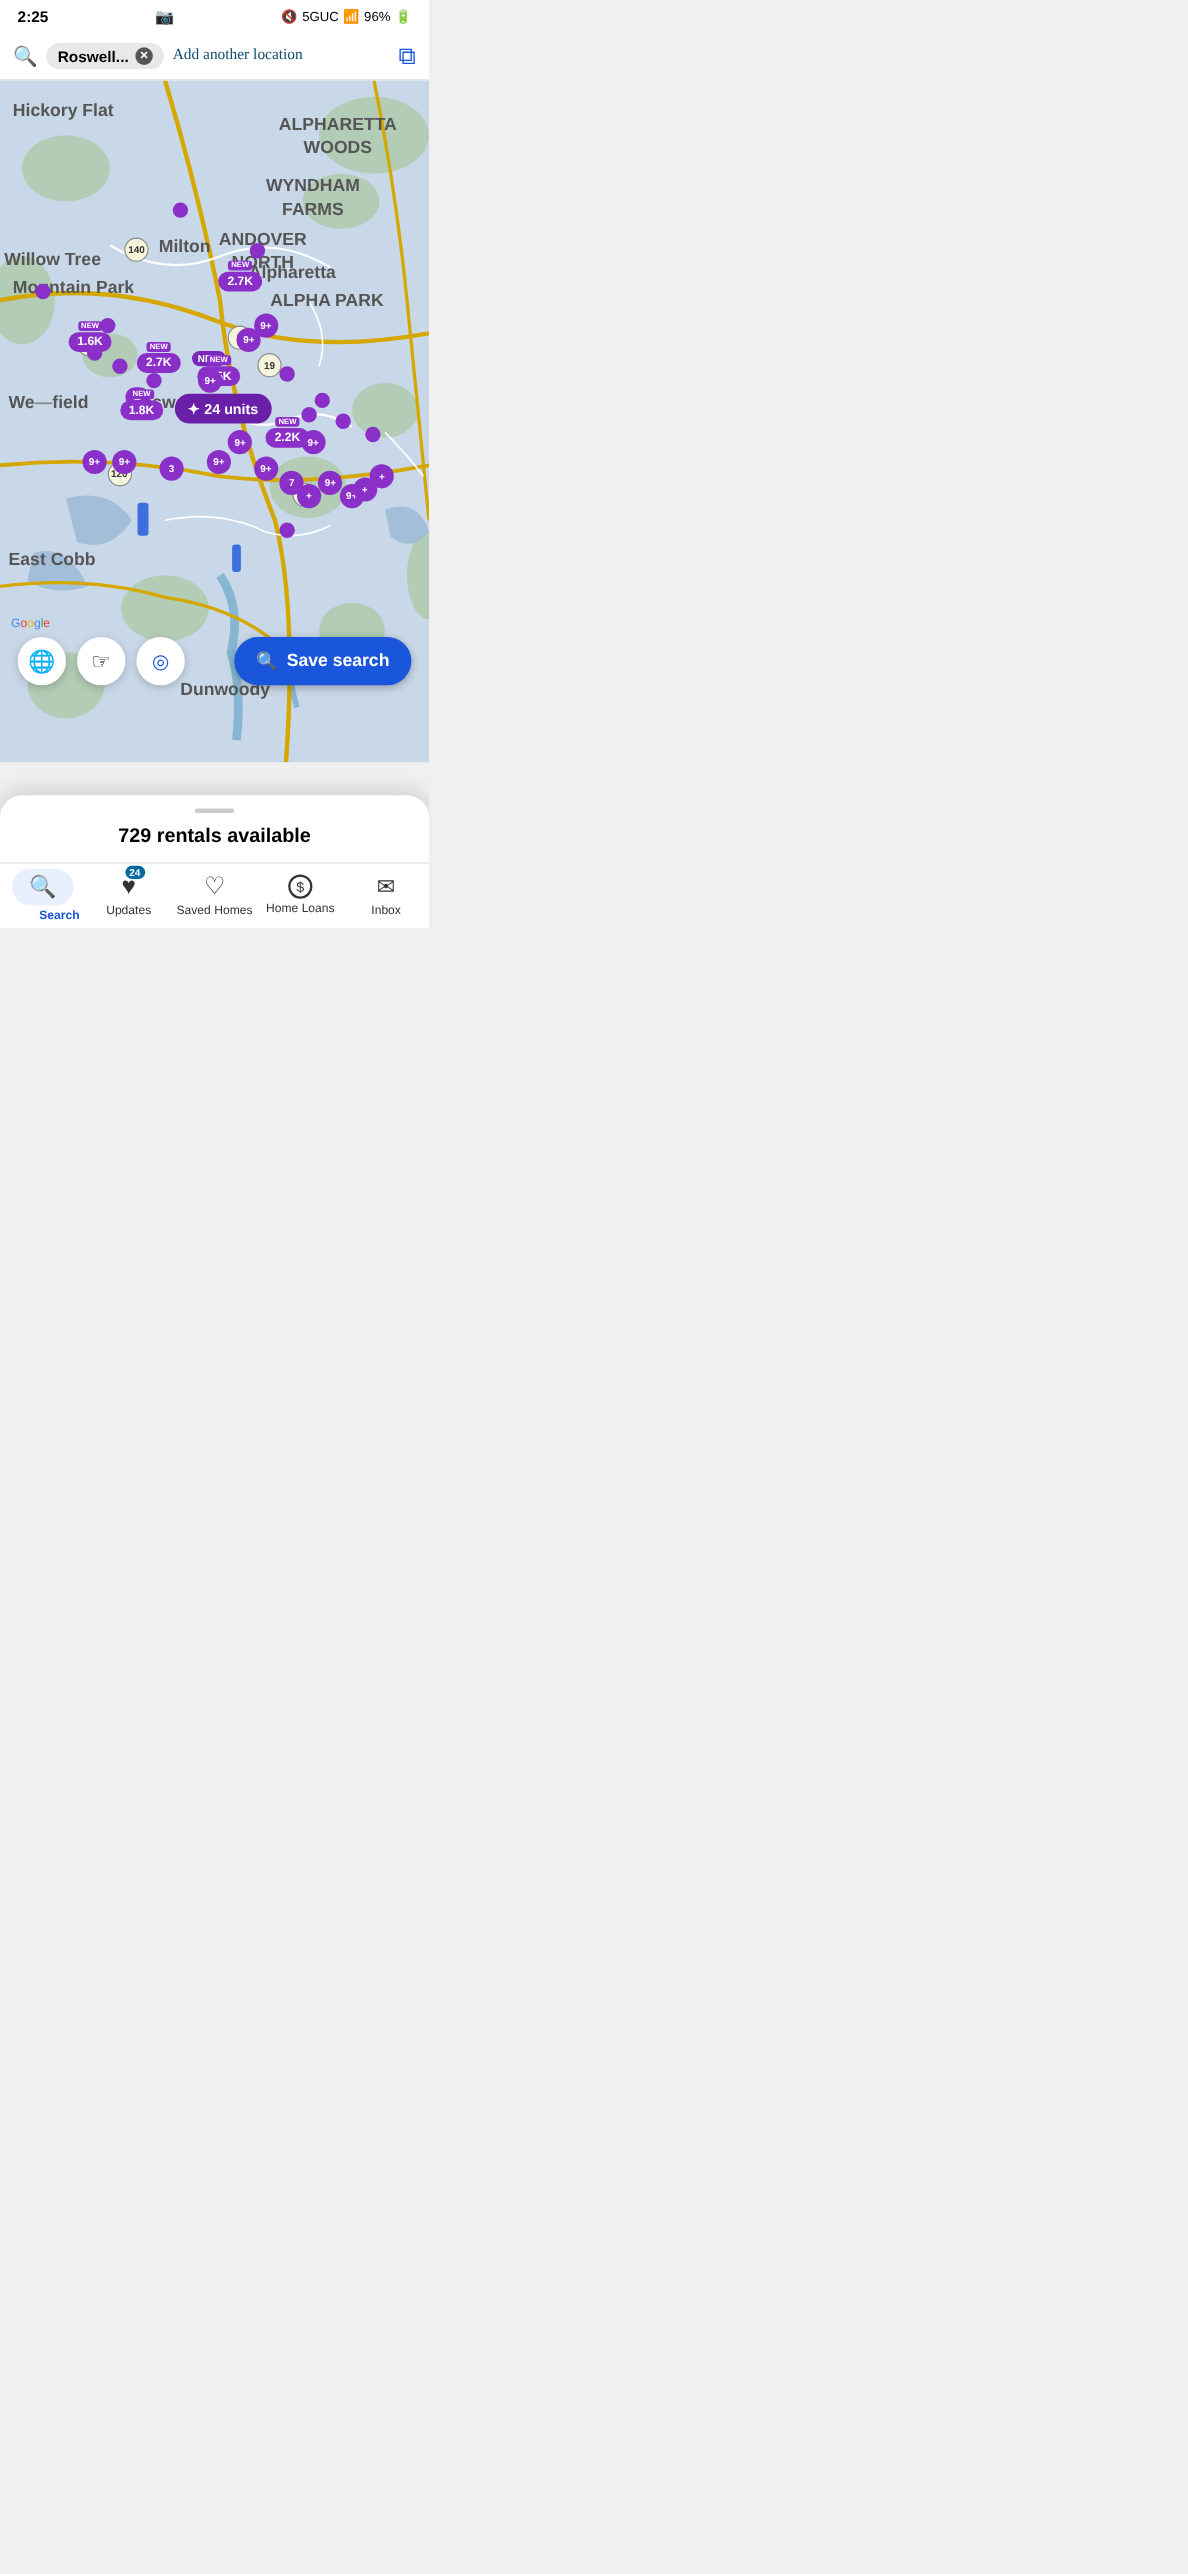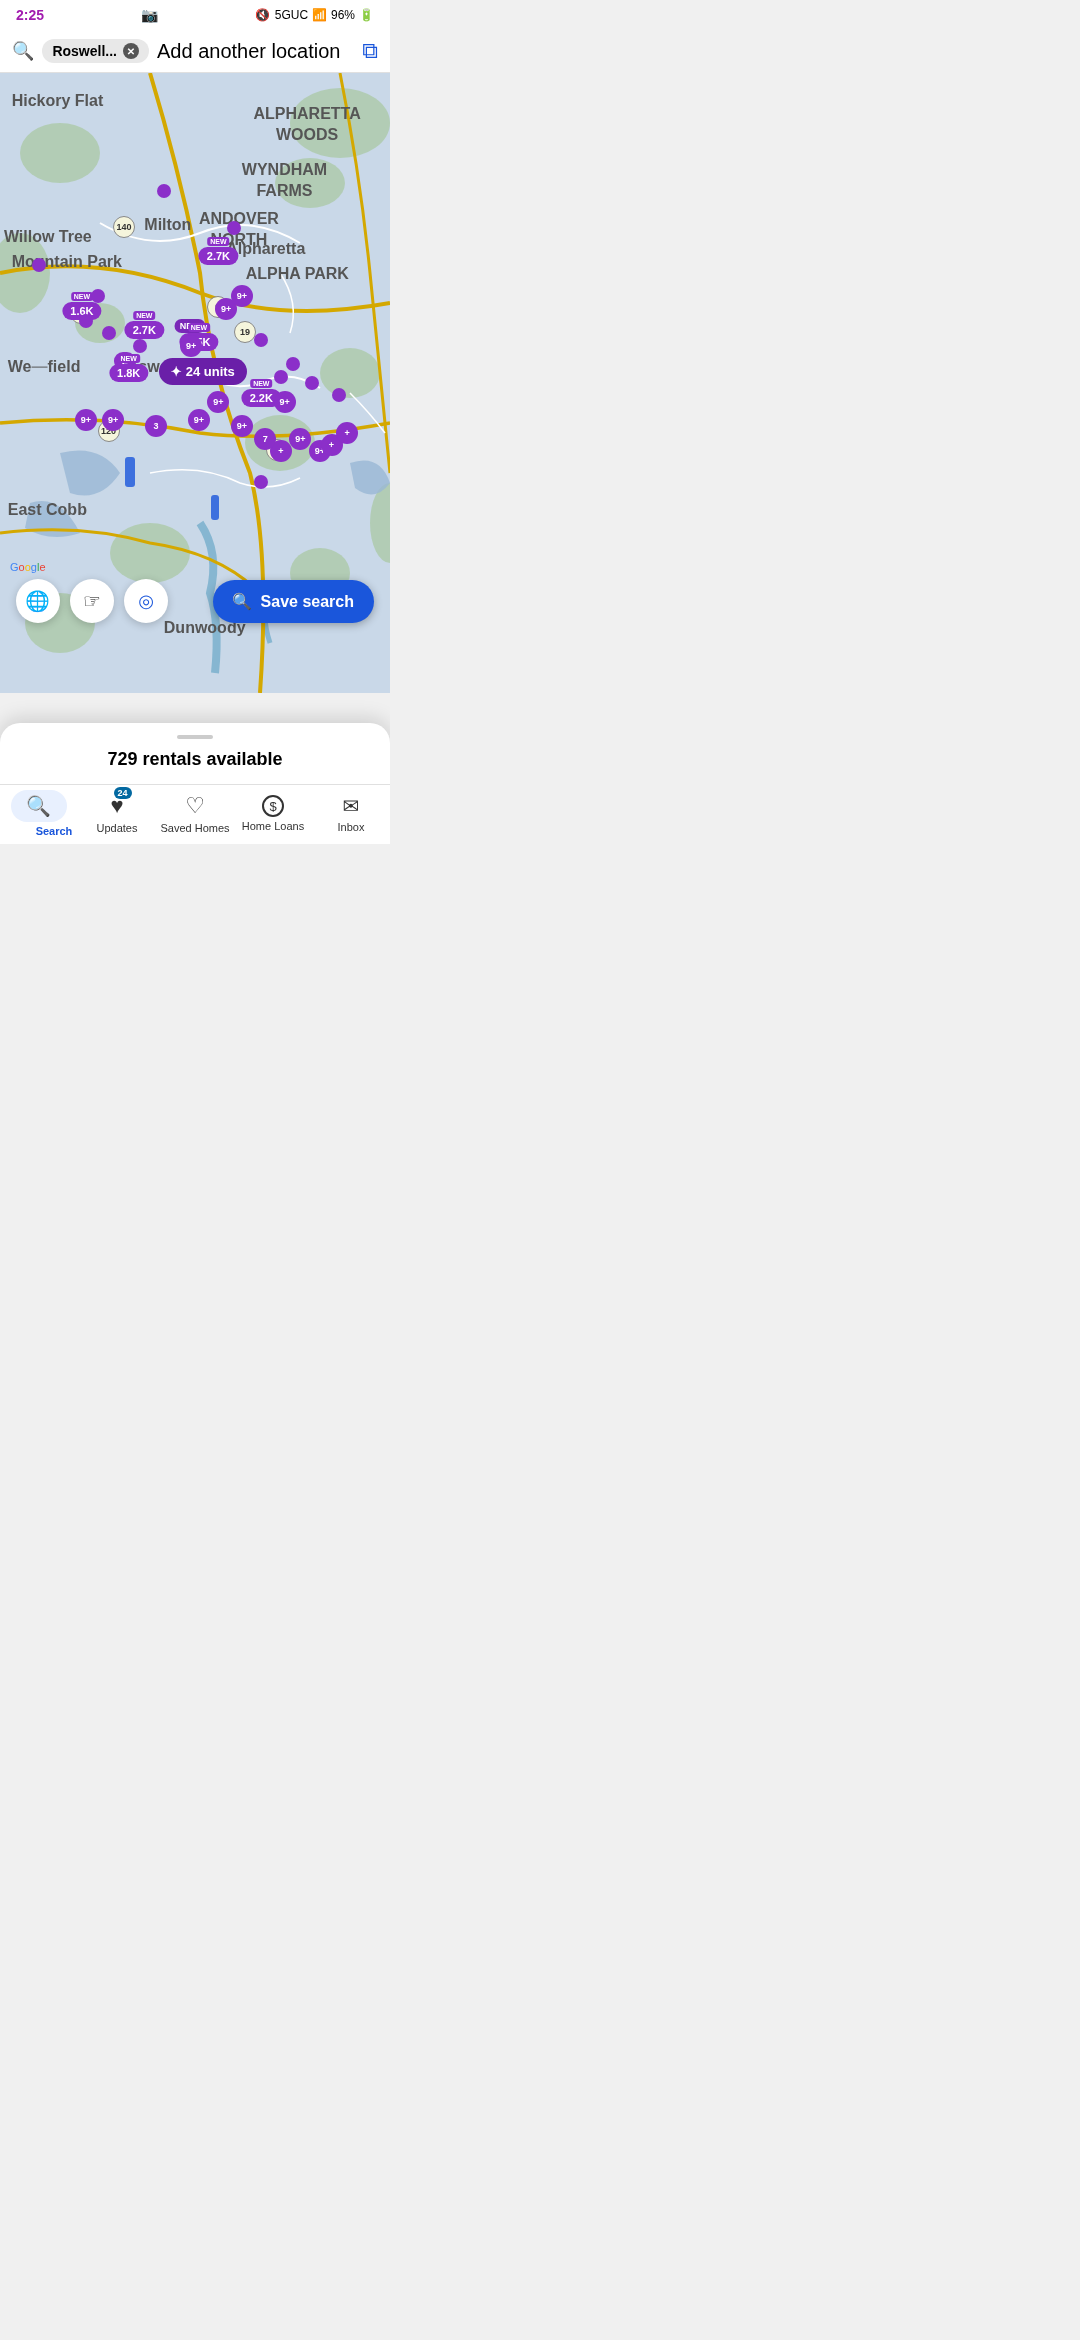--- a/index.html
+++ b/index.html
@@ -20,21 +20,21 @@
       align-items: center;
       padding: 6px 16px;
       background: #fff;
       z-index: 100;
       position: relative;
       height: 30px;
     }
     .status-time {
       font-size: 14px;
       font-weight: 600;
-      color: #a21caf;
+      color: #000000;
     }
     .status-icons {
       display: flex;
       align-items: center;
       gap: 4px;
       font-size: 12px;
       color: #000;
     }
 
     
@@ -68,23 +68,24 @@
       border-radius: 50%;
       width: 16px;
       height: 16px;
       display: flex;
       align-items: center;
       justify-content: center;
       font-size: 10px;
       cursor: pointer;
     }
     .add-location {
-      color: #000000;
-      font-size: 20px;
+      color: #0c4a6e;
+      font-size: 14px;
       flex: 1;
+      font-family: Liberation Serif, serif;
     }
     .filter-icon {
       color: #1a56db;
       font-size: 20px;
       margin-left: auto;
     }
 
     
     .map-container {
       position: relative;

